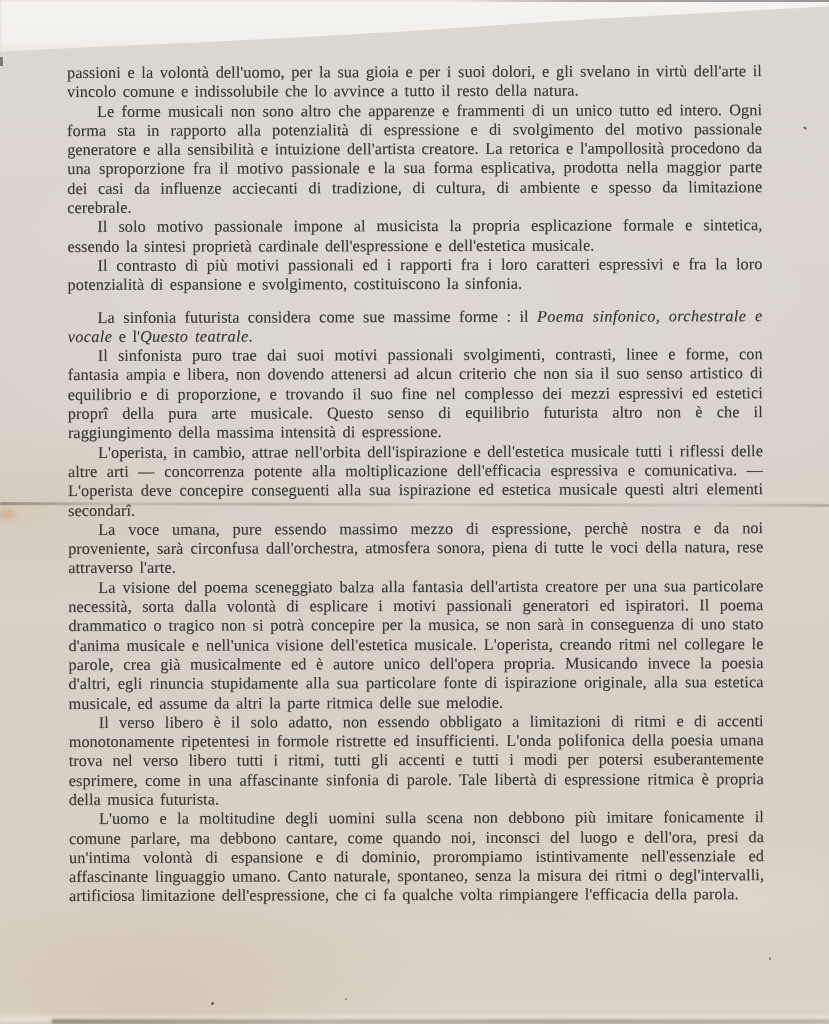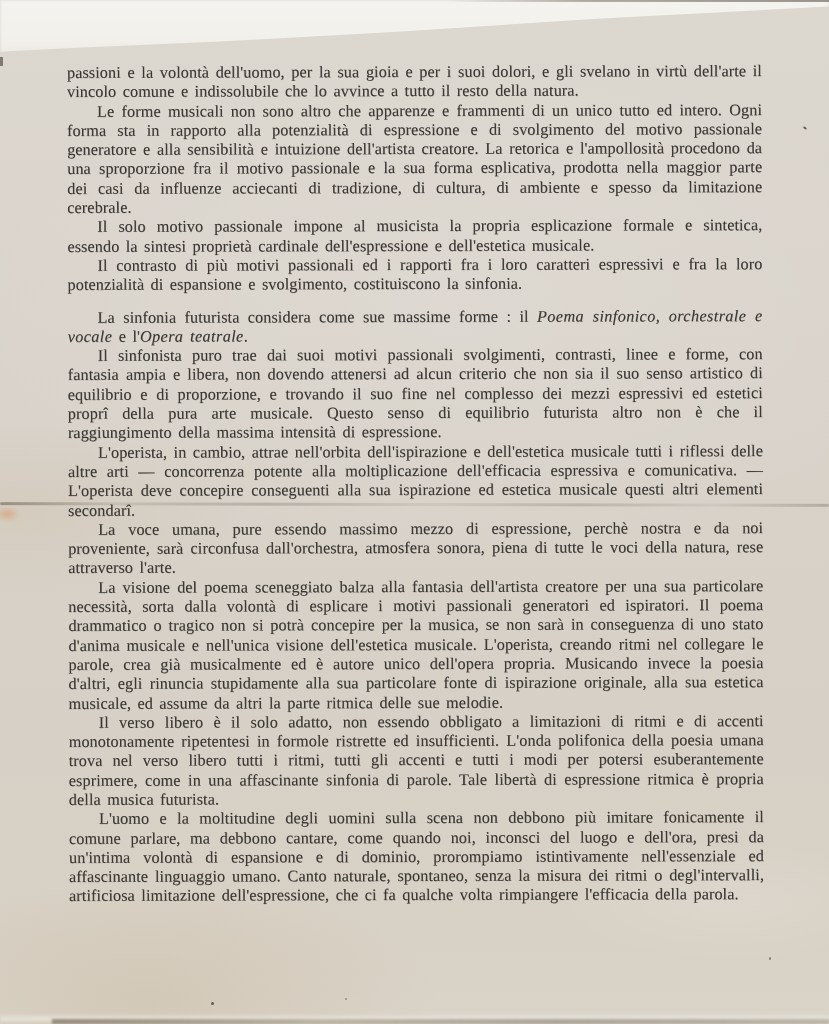--- a/index.html
+++ b/index.html
@@ -116,21 +116,21 @@
 <div class="scan-page">
 
   <div class="top-fold"></div>
   <div class="top-edge-line"></div>
 
   <div class="text-block">
     <p>passioni e la volontà dell'uomo, per la sua gioia e per i suoi dolori, e gli svelano in virtù dell'arte il vincolo comune e indissolubile che lo avvince a tutto il resto della natura.</p>
     <p class="indent">Le forme musicali non sono altro che apparenze e frammenti di un unico tutto ed intero. Ogni forma sta in rapporto alla potenzialità di espressione e di svolgimento del motivo passionale generatore e alla sensibilità e intuizione dell'artista creatore. La retorica e l'ampollosità procedono da una sproporzione fra il motivo passionale e la sua forma esplicativa, prodotta nella maggior parte dei casi da influenze acciecanti di tradizione, di cultura, di ambiente e spesso da limitazione cerebrale.</p>
     <p class="indent">Il solo motivo passionale impone al musicista la propria esplicazione formale e sintetica, essendo la sintesi proprietà cardinale dell'espressione e dell'estetica musicale.</p>
     <p class="indent">Il contrasto di più motivi passionali ed i rapporti fra i loro caratteri espressivi e fra la loro potenzialità di espansione e svolgimento, costituiscono la sinfonia.</p>
-    <p class="indent spaced"><span>La sinfonia futurista considera come sue massime forme : il </span><span class="ital">Poema sinfonico, orchestrale e vocale</span><span> e l'</span><span class="ital">Opera teatrale</span><span>.</span></p>
+    <p class="indent spaced"><span>La sinfonia futurista considera come sue massime forme : il </span><span class="ital">Poema sinfonico, orchestrale e vocale</span><span> e l'</span><span class="ital">Questo teatrale</span><span>.</span></p>
     <p class="indent">Il sinfonista puro trae dai suoi motivi passionali svolgimenti, contrasti, linee e forme, con fantasia ampia e libera, non dovendo attenersi ad alcun criterio che non sia il suo senso artistico di equilibrio e di proporzione, e trovando il suo fine nel complesso dei mezzi espressivi ed estetici proprî della pura arte musicale. Questo senso di equilibrio futurista altro non è che il raggiungimento della massima intensità di espressione.</p>
     <p class="indent">L'operista, in cambio, attrae nell'orbita dell'ispirazione e dell'estetica musicale tutti i riflessi delle altre arti — concorrenza potente alla moltiplicazione dell'efficacia espressiva e comunicativa. — L'operista deve concepire conseguenti alla sua ispirazione ed estetica musicale questi altri elementi secondarî.</p>
     <p class="indent">La voce umana, pure essendo massimo mezzo di espressione, perchè nostra e da noi proveniente, sarà circonfusa dall'orchestra, atmosfera sonora, piena di tutte le voci della natura, rese attraverso l'arte.</p>
     <p class="indent">La visione del poema sceneggiato balza alla fantasia dell'artista creatore per una sua particolare necessità, sorta dalla volontà di esplicare i motivi passionali generatori ed ispiratori. Il poema drammatico o tragico non si potrà concepire per la musica, se non sarà in conseguenza di uno stato d'anima musicale e nell'unica visione dell'estetica musicale. L'operista, creando ritmi nel collegare le parole, crea già musicalmente ed è autore unico dell'opera propria. Musicando invece la poesia d'altri, egli rinuncia stupidamente alla sua particolare fonte di ispirazione originale, alla sua estetica musicale, ed assume da altri la parte ritmica delle sue melodie.</p>
     <p class="indent">Il verso libero è il solo adatto, non essendo obbligato a limitazioni di ritmi e di accenti monotonamente ripetentesi in formole ristrette ed insufficienti. L'onda polifonica della poesia umana trova nel verso libero tutti i ritmi, tutti gli accenti e tutti i modi per potersi esuberantemente esprimere, come in una affascinante sinfonia di parole. Tale libertà di espressione ritmica è propria della musica futurista.</p>
     <p class="indent">L'uomo e la moltitudine degli uomini sulla scena non debbono più imitare fonicamente il comune parlare, ma debbono cantare, come quando noi, inconsci del luogo e dell'ora, presi da un'intima volontà di espansione e di dominio, prorompiamo istintivamente nell'essenziale ed affascinante linguaggio umano. Canto naturale, spontaneo, senza la misura dei ritmi o degl'intervalli, artificiosa limitazione dell'espressione, che ci fa qualche volta rimpiangere l'efficacia della parola.</p>
   </div>
 
   <div class="fold-crease"></div>
   <div class="crease-stain"></div>

